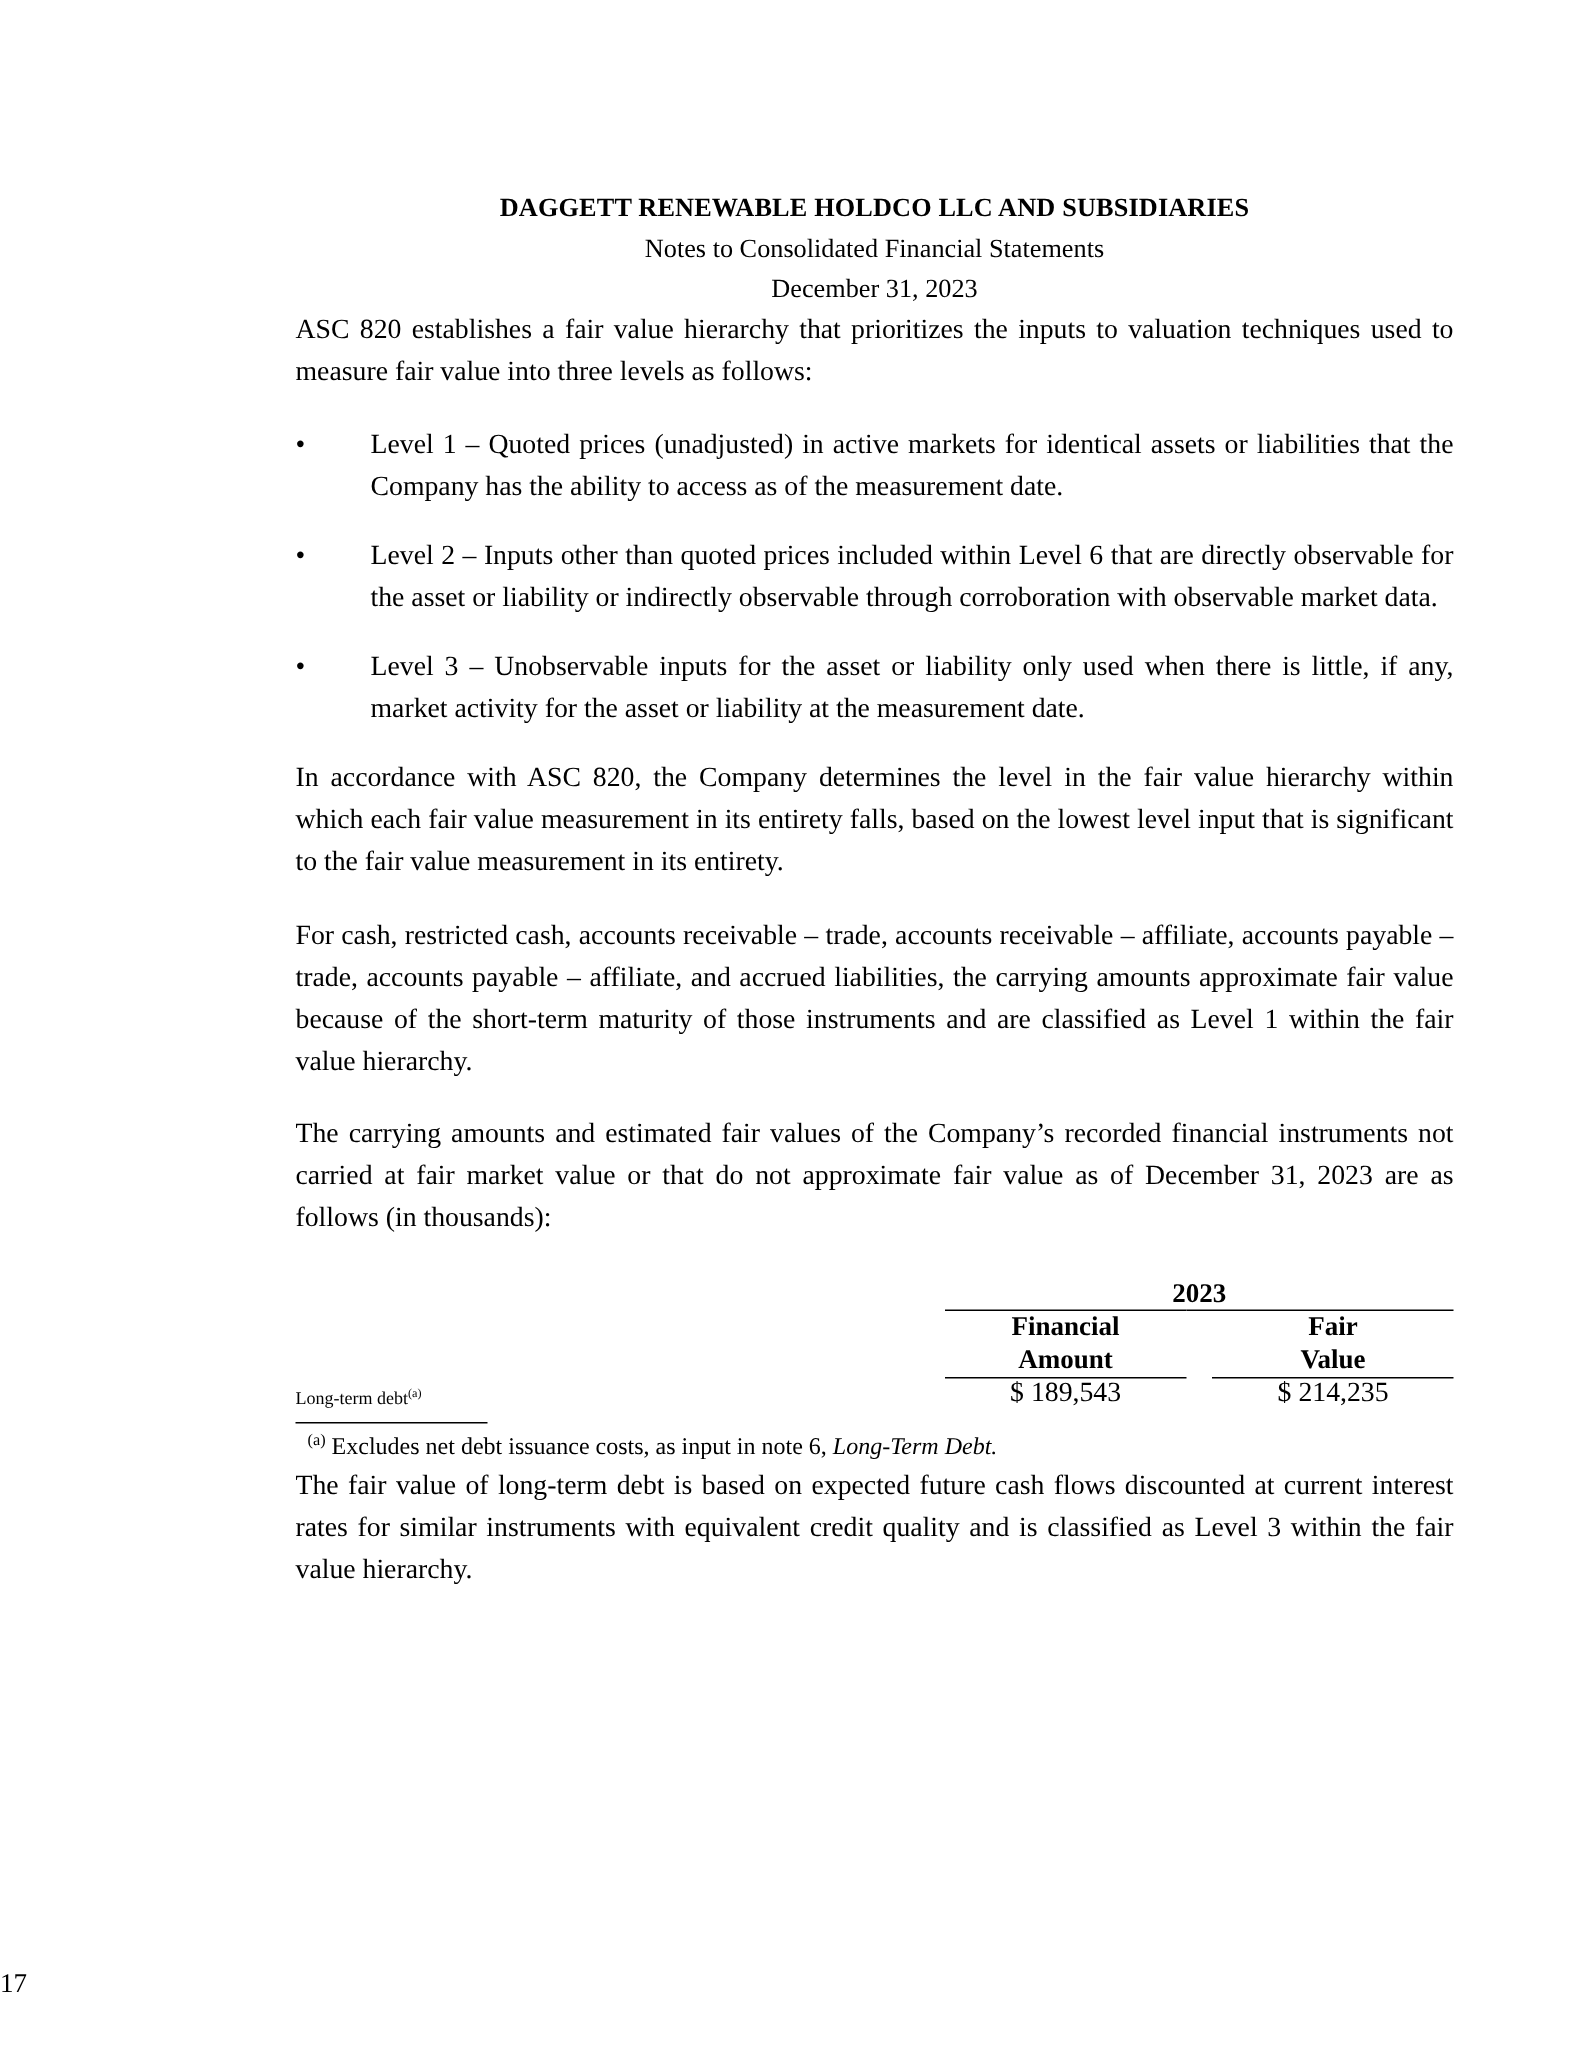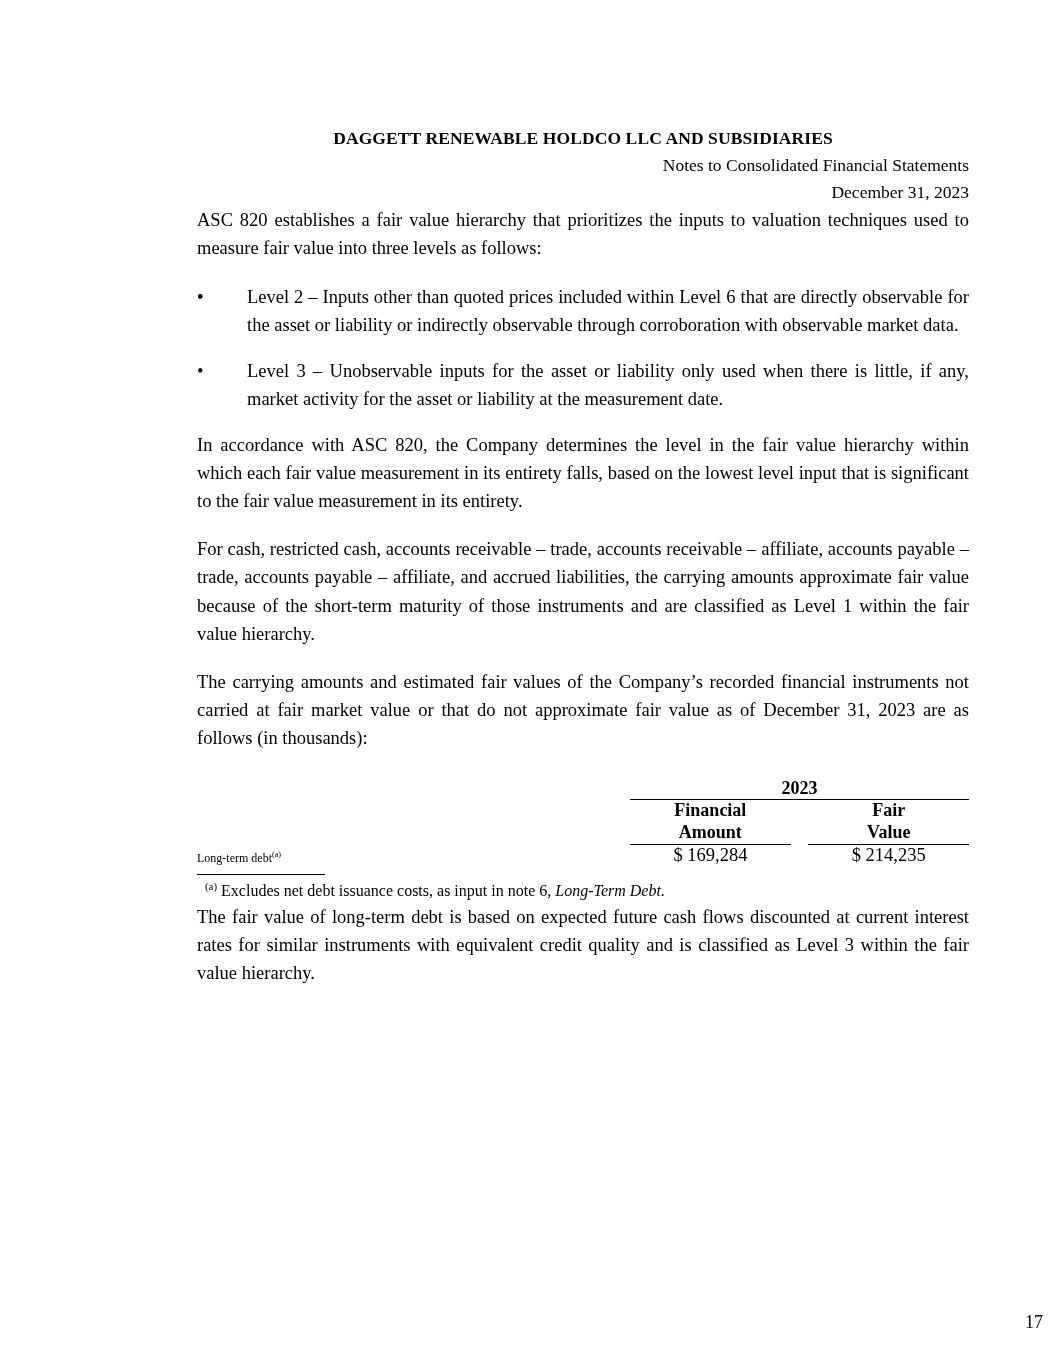--- a/index.html
+++ b/index.html
@@ -30,21 +30,20 @@
     text-align: center;
     font-size: 17.5px;
     line-height: 1.55;
   }
   .hdr .company {
     font-weight: bold;
     letter-spacing: 0.1px;
   }
   .hdr .line2, .hdr .line3 {
     font-weight: normal;
-    text-align: right;
   }
   p.body-par {
     font-size: 18.5px;
     line-height: 1.52;
     text-align: justify;
     margin: 0 0 20px 0;
   }
   .intro-par {
     margin-top: 60px;
   }
@@ -142,21 +141,21 @@
     font-style: italic;
   }
   .after-table {
     margin-top: 30px;
   }
   .page-number {
     position: absolute;
     left: 0;
     right: 12px;
     bottom: 32px;
-    text-align: right;
+    text-align: left;
     font-size: 18px;
   }
 </style>
 </head>
 <body>
 
 <div class="page">
 
   <div class="content">
 
@@ -164,20 +163,21 @@
       <div class="company">DAGGETT RENEWABLE HOLDCO LLC AND SUBSIDIARIES</div>
       <div class="line2">Notes to Consolidated Financial Statements</div>
       <div class="line3">December 31, 2023</div>
     </div>
 
     <p class="body-par intro-par">ASC 820 establishes a fair value hierarchy that prioritizes the inputs to valuation techniques used to measure fair value into three levels as follows:</p>
 
     <ul class="levels">
       <li>
         <span class="bullet">•</span>
+        <span>Level 1 – Quoted prices (unadjusted) in active markets for identical assets or liabilities that the Company has the ability to access as of the measurement date.</span>
       </li>
       <li>
         <span class="bullet">•</span>
         <span>Level 2 – Inputs other than quoted prices included within Level 6 that are directly observable for the asset or liability or indirectly observable through corroboration with observable market data.</span>
       </li>
       <li>
         <span class="bullet">•</span>
         <span>Level 3 – Unobservable inputs for the asset or liability only used when there is little, if any, market activity for the asset or liability at the measurement date.</span>
       </li>
     </ul>
@@ -212,21 +212,21 @@
           </td>
         </tr>
         <tr>
           <td class="col-label"></td>
           <td class="rule"></td>
           <td class="col-gap"></td>
           <td class="rule"></td>
         </tr>
         <tr>
           <td class="row-label"><span>Long-term debt</span><sup>(a)</sup></td>
-          <td class="row-val">$  169,284</td>
+          <td class="row-val">$  189,543</td>
           <td class="col-gap"></td>
           <td class="row-val">$  214,235</td>
         </tr>
       </tbody>
         </table>
     </div>
 
     <div class="footnote-rule"></div>
     <p class="footnote"><sup>(a)</sup> <span>Excludes net debt issuance costs, as input in note 6,</span> <span class="it">Long-Term Debt.</span></p>
 

